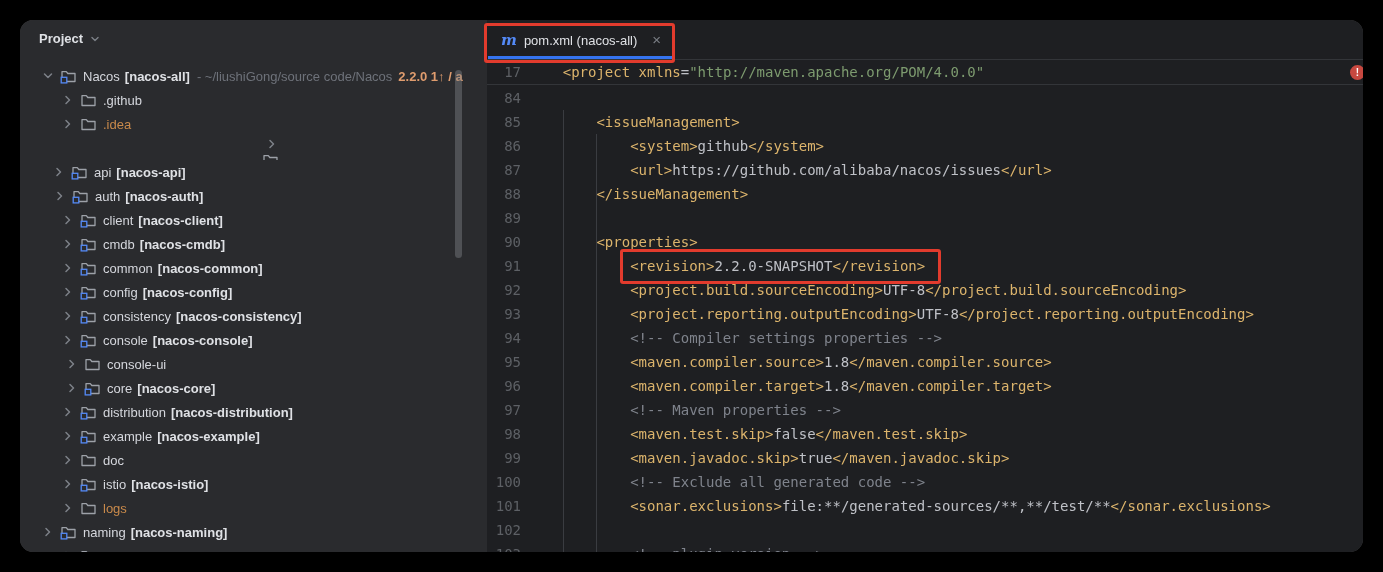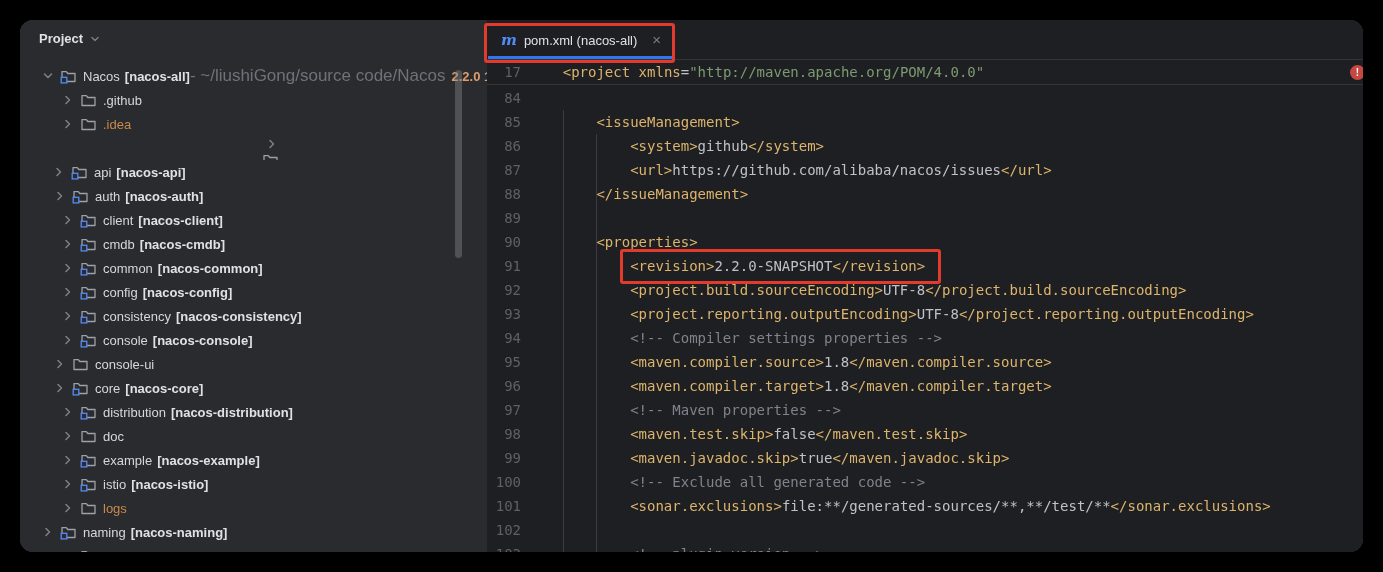--- a/index.html
+++ b/index.html
@@ -15,21 +15,21 @@
   .hdr-chev svg{display:block;}
   .tree{position:absolute;left:0;top:44px;right:0;bottom:0;overflow:hidden;}
   .tree-row{height:24px;display:flex;align-items:center;white-space:nowrap;overflow:hidden;}
   .chev{width:16px;height:16px;flex:0 0 16px;margin-right:4px;}
   .chev svg{display:block;}
   .ticon{width:17px;height:17px;flex:0 0 17px;margin-right:6px;}
   .ticon svg{display:block;}
   .tname{color:#d5d7dd;font-size:13px;}
   .tname.orange{color:#c98a4b;}
   .tmod{color:#dfe1e5;font-size:13px;font-weight:bold;margin-left:5px;}
-  .tpath{color:#6e727a;font-size:17px;}
+  .tpath{color:#6e727a;font-size:13px;margin-left:7px;}
   .tgit{color:#df9c6e;font-size:13px;font-weight:bold;margin-left:6px;}
   .scrollbar-thumb{position:absolute;left:435px;top:50px;width:7px;height:188px;
                    border-radius:4px;background:rgba(125,128,133,.45);}
 
   
   .editor{position:absolute;left:467px;top:0;right:0;bottom:0;background:#1e1f22;}
   .tab-bar{position:absolute;left:0;top:0;right:0;height:39px;border-bottom:1px solid #333539;
            display:flex;align-items:stretch;}
   .tab{position:relative;margin-left:1px;margin-top:1px;display:flex;align-items:center;
        padding:0 12px 0 13px;gap:7px;}
@@ -250,34 +250,34 @@
             </span>
             <span class="ticon">
               <svg width="17" height="17" viewBox="0 0 17 17">
                 <path d="M2 3.6h4.3l1.5 1.9H15v8H2z" fill="none" stroke="#9da1a8" stroke-width="1.3" stroke-linejoin="round"></path>
                 <rect x="1.2" y="9.3" width="5.6" height="5.6" fill="#2a2b2e" stroke="#548af7" stroke-width="1.3"></rect>
               </svg>
             </span>
             <span class="tname">console</span>
             <span class="tmod">[nacos-console]</span>
           </div>
-          <div class="tree-row" style="padding-left: 32px;">
+          <div class="tree-row" style="padding-left: 44px;">
             <span class="chev">
               <svg width="16" height="16" viewBox="0 0 16 16">
                 <path d="M6 4.5l3.5 3.5L6 11.5" fill="none" stroke="#7d8188" stroke-width="1.5" stroke-linecap="round" stroke-linejoin="round"></path>
               </svg>
             </span>
             <span class="ticon">
               <svg width="17" height="17" viewBox="0 0 17 17">
                 <path d="M2 3.6h4.3l1.5 1.9H15v8H2z" fill="none" stroke="#9da1a8" stroke-width="1.3" stroke-linejoin="round"></path>
               </svg>
             </span>
             <span class="tname">console-ui</span>
           </div>
-          <div class="tree-row" style="padding-left: 32px; text-align: center;">
+          <div class="tree-row" style="padding-left: 44px; text-align: center;">
             <span class="chev">
               <svg width="16" height="16" viewBox="0 0 16 16">
                 <path d="M6 4.5l3.5 3.5L6 11.5" fill="none" stroke="#7d8188" stroke-width="1.5" stroke-linecap="round" stroke-linejoin="round"></path>
               </svg>
             </span>
             <span class="ticon">
               <svg width="17" height="17" viewBox="0 0 17 17">
                 <path d="M2 3.6h4.3l1.5 1.9H15v8H2z" fill="none" stroke="#9da1a8" stroke-width="1.3" stroke-linejoin="round"></path>
                 <rect x="1.2" y="9.3" width="5.6" height="5.6" fill="#2a2b2e" stroke="#548af7" stroke-width="1.3"></rect>
               </svg>
@@ -302,38 +302,38 @@
           </div>
           <div class="tree-row" style="padding-left: 40px;">
             <span class="chev">
               <svg width="16" height="16" viewBox="0 0 16 16">
                 <path d="M6 4.5l3.5 3.5L6 11.5" fill="none" stroke="#7d8188" stroke-width="1.5" stroke-linecap="round" stroke-linejoin="round"></path>
               </svg>
             </span>
             <span class="ticon">
               <svg width="17" height="17" viewBox="0 0 17 17">
                 <path d="M2 3.6h4.3l1.5 1.9H15v8H2z" fill="none" stroke="#9da1a8" stroke-width="1.3" stroke-linejoin="round"></path>
-              </svg>
-            </span>
-            <span class="tname">doc</span>
-          </div>
-          <div class="tree-row" style="padding-left: 40px;">
-            <span class="chev">
-              <svg width="16" height="16" viewBox="0 0 16 16">
-                <path d="M6 4.5l3.5 3.5L6 11.5" fill="none" stroke="#7d8188" stroke-width="1.5" stroke-linecap="round" stroke-linejoin="round"></path>
-              </svg>
-            </span>
-            <span class="ticon">
-              <svg width="17" height="17" viewBox="0 0 17 17">
-                <path d="M2 3.6h4.3l1.5 1.9H15v8H2z" fill="none" stroke="#9da1a8" stroke-width="1.3" stroke-linejoin="round"></path>
                 <rect x="1.2" y="9.3" width="5.6" height="5.6" fill="#2a2b2e" stroke="#548af7" stroke-width="1.3"></rect>
               </svg>
             </span>
             <span class="tname">example</span>
             <span class="tmod">[nacos-example]</span>
+          </div>
+          <div class="tree-row" style="padding-left: 40px;">
+            <span class="chev">
+              <svg width="16" height="16" viewBox="0 0 16 16">
+                <path d="M6 4.5l3.5 3.5L6 11.5" fill="none" stroke="#7d8188" stroke-width="1.5" stroke-linecap="round" stroke-linejoin="round"></path>
+              </svg>
+            </span>
+            <span class="ticon">
+              <svg width="17" height="17" viewBox="0 0 17 17">
+                <path d="M2 3.6h4.3l1.5 1.9H15v8H2z" fill="none" stroke="#9da1a8" stroke-width="1.3" stroke-linejoin="round"></path>
+              </svg>
+            </span>
+            <span class="tname">doc</span>
           </div>
           <div class="tree-row" style="padding-left: 40px;">
             <span class="chev">
               <svg width="16" height="16" viewBox="0 0 16 16">
                 <path d="M6 4.5l3.5 3.5L6 11.5" fill="none" stroke="#7d8188" stroke-width="1.5" stroke-linecap="round" stroke-linejoin="round"></path>
               </svg>
             </span>
             <span class="ticon">
               <svg width="17" height="17" viewBox="0 0 17 17">
                 <path d="M2 3.6h4.3l1.5 1.9H15v8H2z" fill="none" stroke="#9da1a8" stroke-width="1.3" stroke-linejoin="round"></path>

